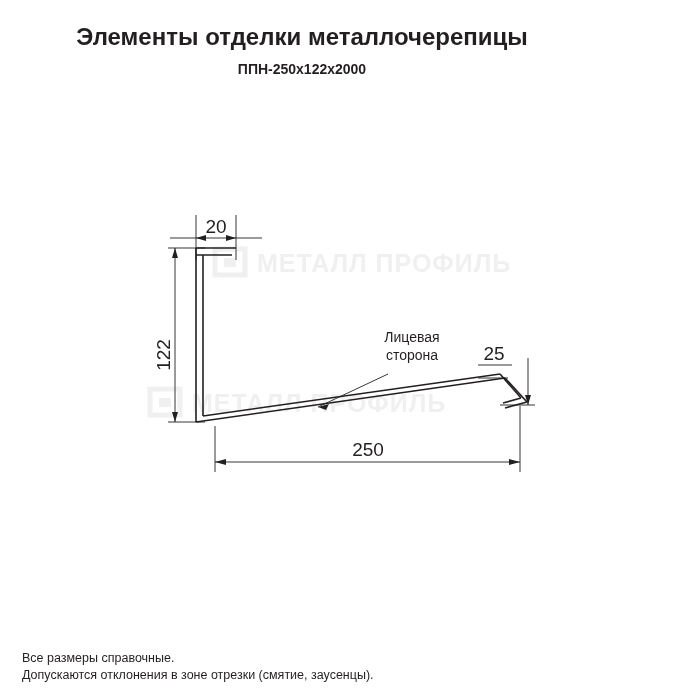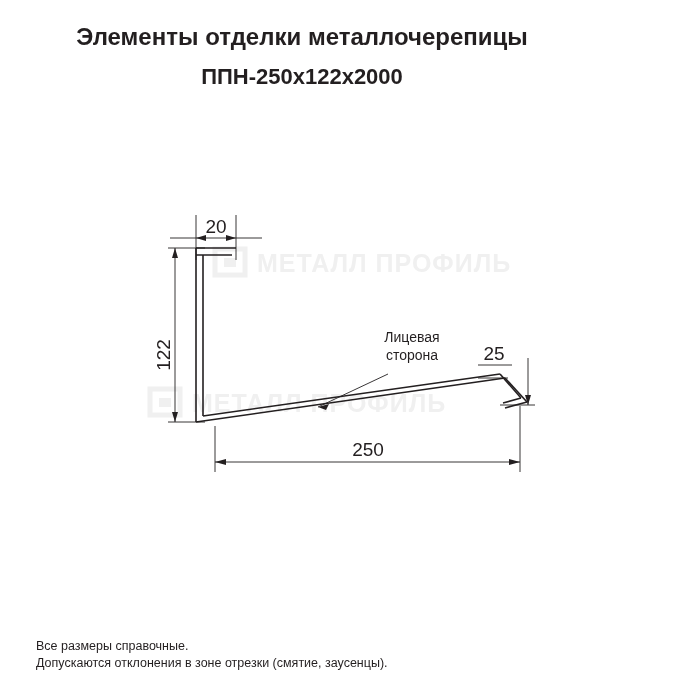--- a/index.html
+++ b/index.html
@@ -36,41 +36,40 @@
     color: #231f20;
   }
   .sub-title {
     font-size: 19px;
     font-weight: bold;
     line-height: 26px;
     margin-top: 26px;
     color: #231f20;
   }
   .sub-title2 {
-    font-size: 22px;
+    font-size: 14px;
     font-weight: bold;
     line-height: 26px;
-    margin-top: 12px;
+    margin-top: 4px;
     color: #231f20;
   }
   .drawing {
     position: absolute;
     left: 0;
     top: 190px;
     width: 700px;
     height: 330px;
   }
   .footnotes {
     position: absolute;
     left: 22px;
-    bottom: 28px;
+    bottom: 16px;
     font-size: 12.5px;
     line-height: 17px;
     color: #231f20;
-    margin-left: 14px;
   }
   .footnote-line { white-space: nowrap; }
   svg { display: block; }
   .dim-text {
     font-family: "Liberation Sans", sans-serif;
     font-size: 19px;
     fill: #231f20;
   }
   .lead-text {
     font-family: "Liberation Sans", sans-serif;

